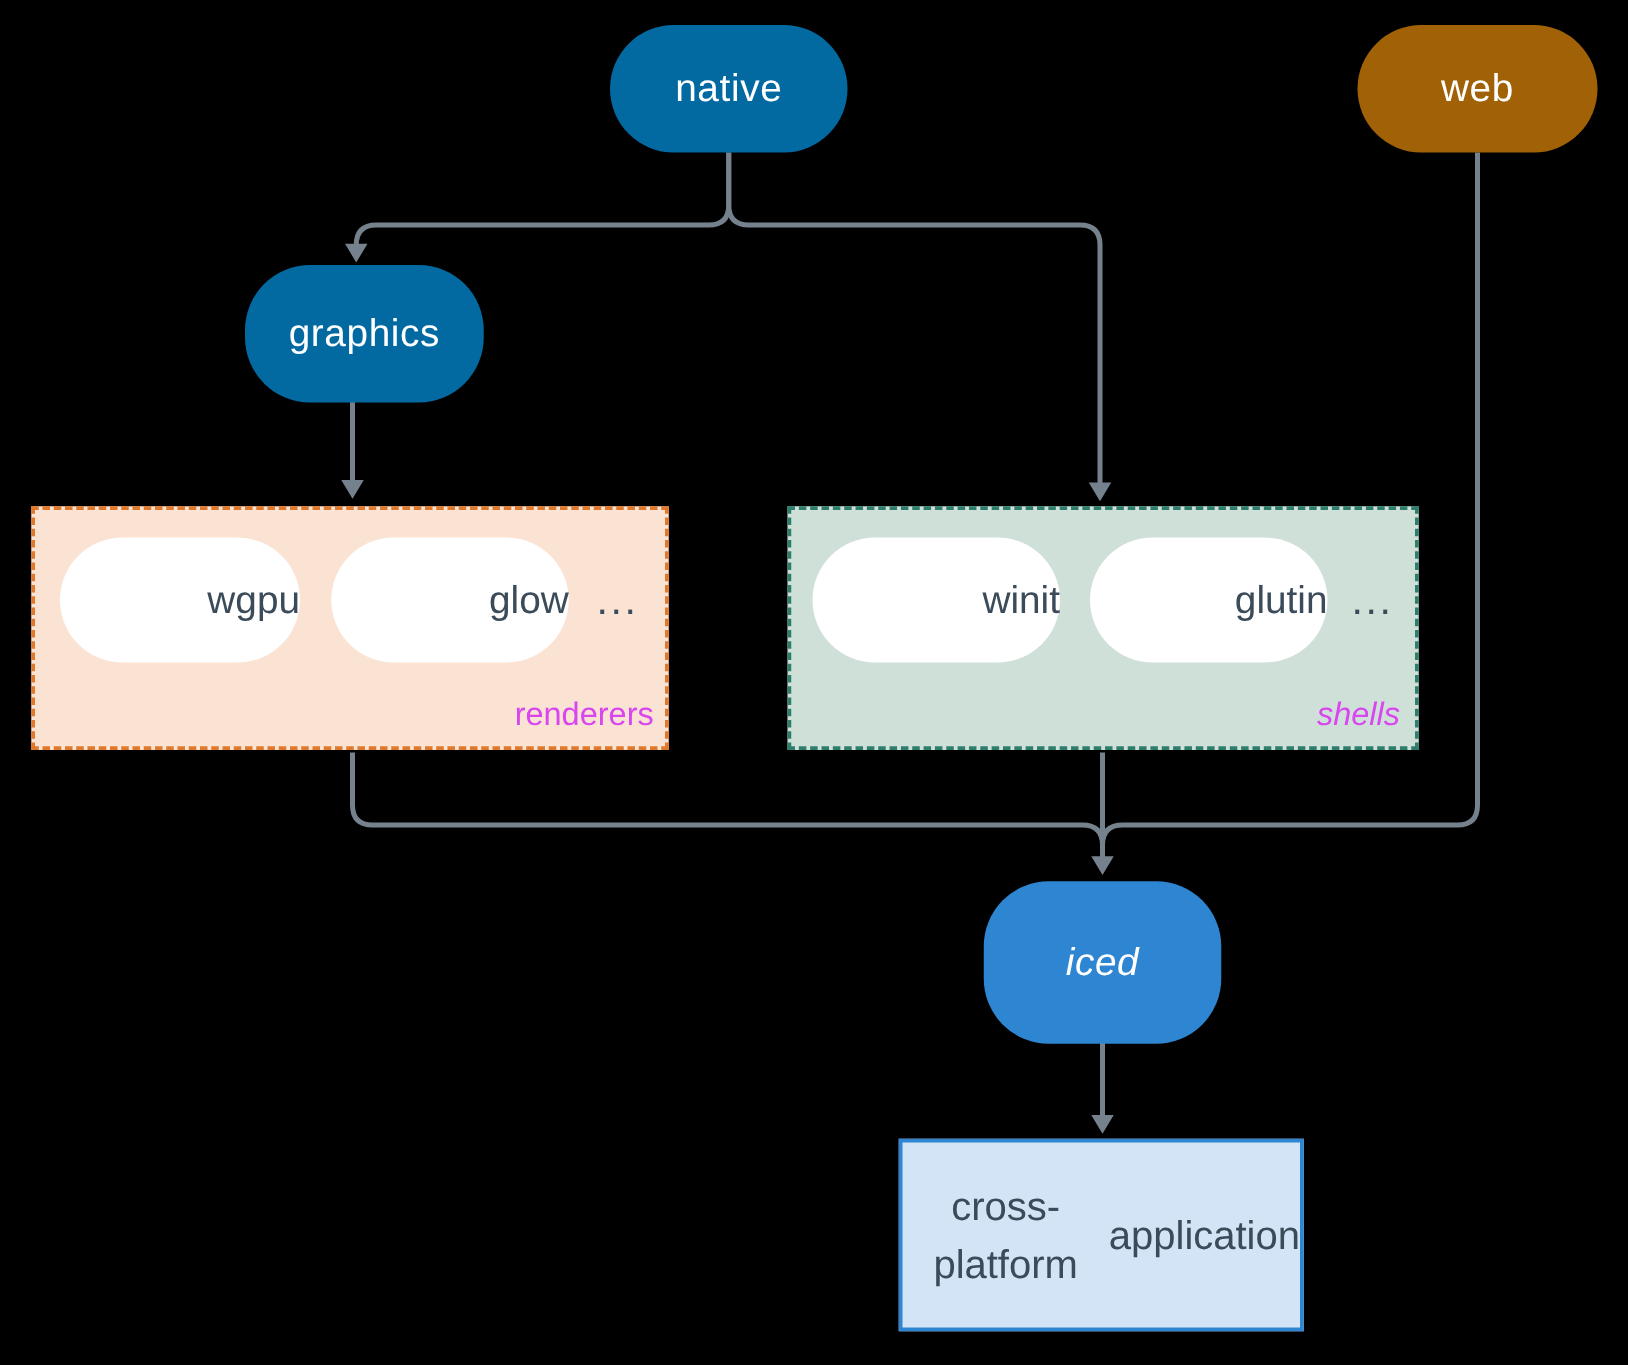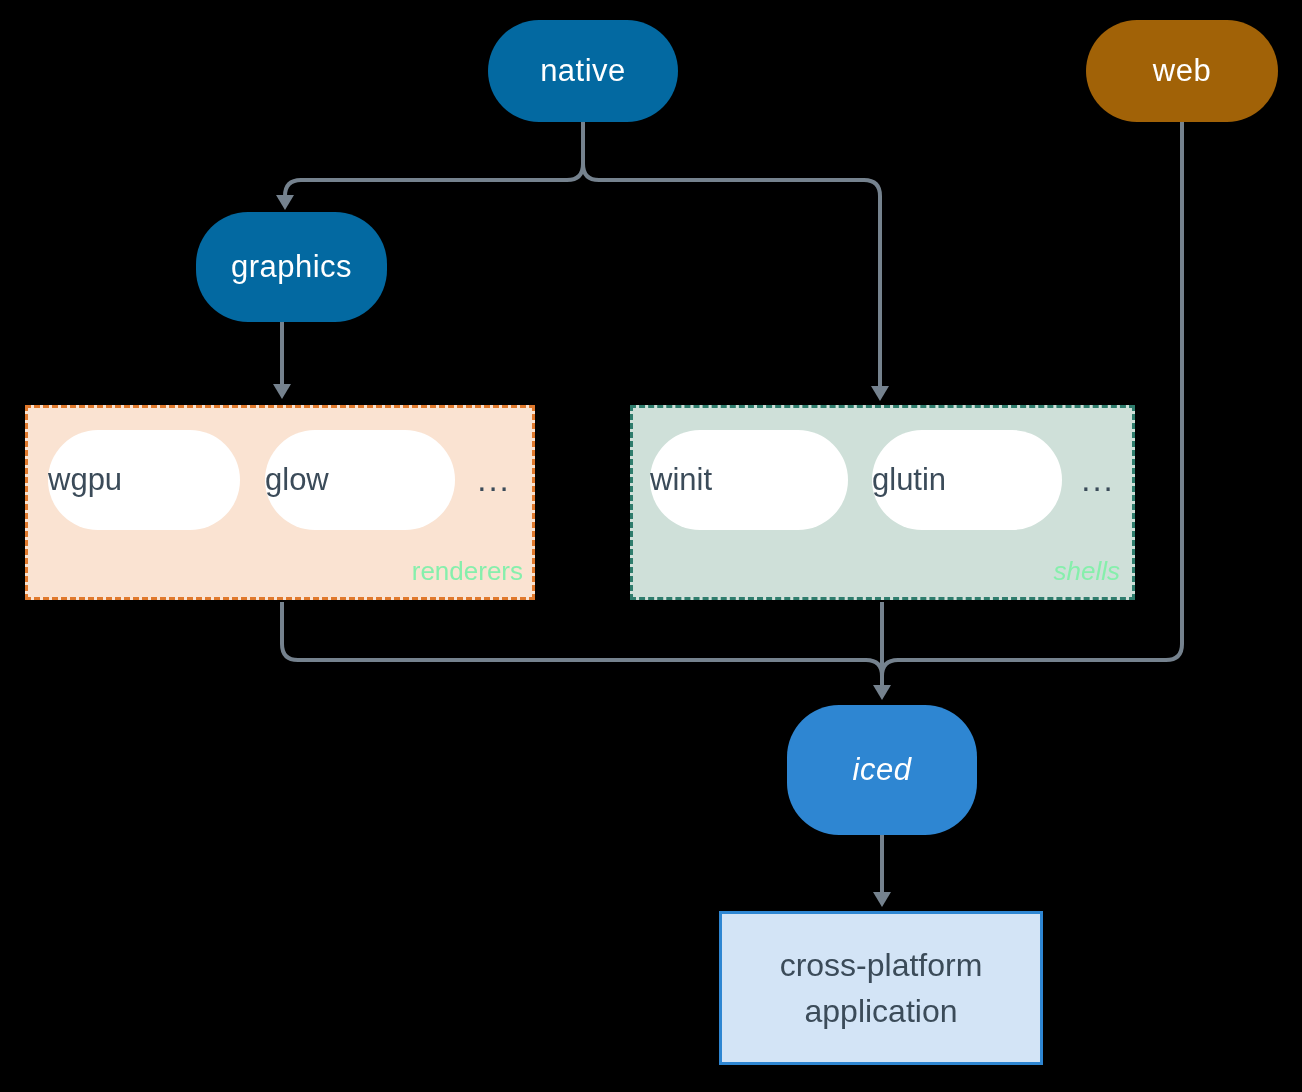--- a/index.html
+++ b/index.html
@@ -51,21 +51,21 @@
   .box-shells {
     left: 630px;
     width: 505px;
     background: #cfe0d9;
     border: 3px dashed #2f7d6d;
   }
   .inner-pill {
     position: absolute;
     display: flex;
     align-items: center;
-    justify-content: flex-start;
+    justify-content: flex-end;
     border-radius: 50px;
     background: #ffffff;
     color: #3b4b59;
     font-size: 31px;
     top: 430px;
     height: 100px;
   }
   .pill-wgpu   { left: 48px;   width: 192px; }
   .pill-glow   { left: 265px;  width: 190px; }
   .pill-winit  { left: 650px;  width: 198px; }
@@ -80,38 +80,38 @@
     justify-content: center;
     color: #3b4b59;
     font-size: 33px;
     letter-spacing: 2px;
   }
   .dots-renderers { left: 468px; }
   .dots-shells    { left: 1072px; }
   .group-label {
     position: absolute;
     top: 556px;
-    color: #86efac;
+    color: #d946ef;
     font-size: 26px;
     text-align: right;
   }
   .label-renderers { left: 300px; width: 223px; }
   .label-shells    { left: 900px; width: 220px; font-style: italic; }
 
   .app-box {
     position: absolute;
     box-sizing: border-box;
     left: 719px;
     top: 911px;
     width: 324px;
     height: 154px;
     background: #d3e4f6;
     border: 3px solid #2e86d2;
     display: flex;
-    flex-direction: column;
+    flex-direction: row;
     align-items: center;
     justify-content: center;
     color: #3b4b59;
     font-size: 32px;
     line-height: 1.45;
     text-align: center;
   }
 </style>
 </head>
 <body>

